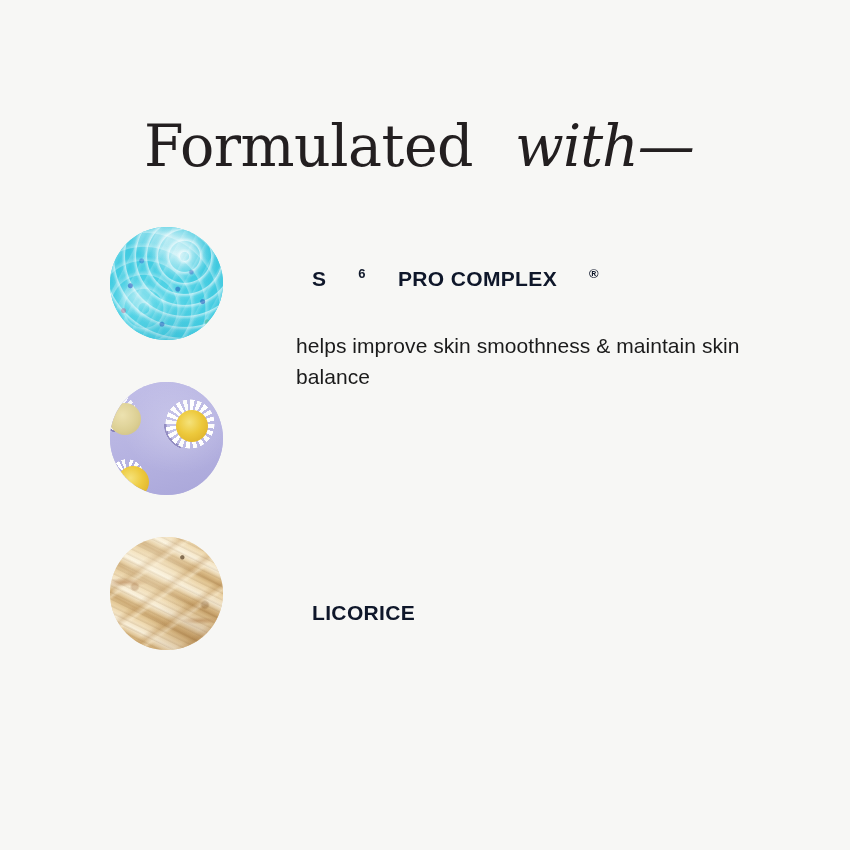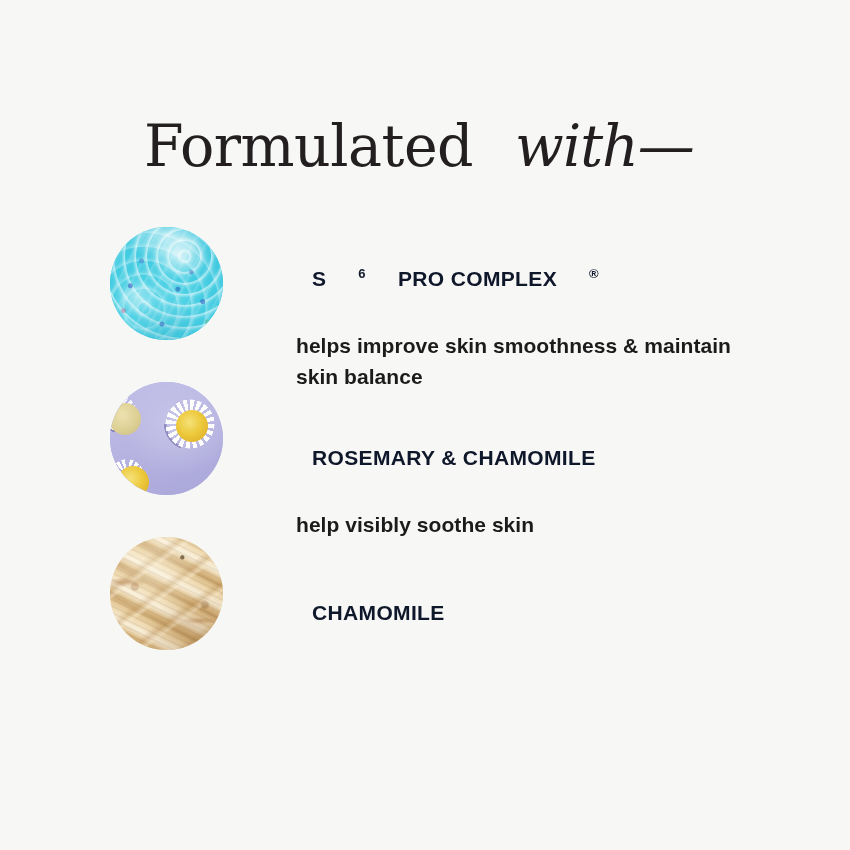--- a/index.html
+++ b/index.html
@@ -307,21 +307,21 @@
   }
   .ing-name .reg {
     font-size:.62em;
     vertical-align:super;
     line-height:0;
     font-weight:700;
   }
   .ing-desc {
     color:#1b1b1b;
     font-size:21px;
-    font-weight:700;
+    font-weight:400;
     line-height:1.48;
     letter-spacing:.05px;
     max-width:505px;
   }
 </style>
 </head>
 <body style="background: rgb(247, 247, 245);">
 
 <div id="page">
 
@@ -360,33 +360,29 @@
         <div class="petals"></div>
         <div class="core"></div>
       </div>
 
       <div class="daisy" id="d-small">
         <div class="shadow"></div>
         <div class="petals"></div>
         <div class="core"></div>
       </div>
     </div>
-    <div class="text-block" id="text-1">
-      <div class="ing-name"><span>ROSEMARY &amp; CHAMOMILE</span></div>
-      <div class="ing-desc">help visibly soothe skin</div>
-    </div>
   </div>
 
   <div class="ingredient-row" id="row-2">
     <div class="circle">
       <div class="tex lic-base"></div>
       <div class="tex lic-sticks"></div>
       <div class="tex lic-sticks2"></div>
       <div class="tex lic-grain"></div>
       <div class="tex lic-spots"></div>
       <div class="tex lic-shade"></div>
     </div>
     <div class="text-block" id="text-2">
-      <div class="ing-name"><span>CHAMOMILE</span></div>
+      <div class="ing-name"><span>LICORICE</span></div>
     </div>
   </div>
 
 </div>
 
 </body></html>

